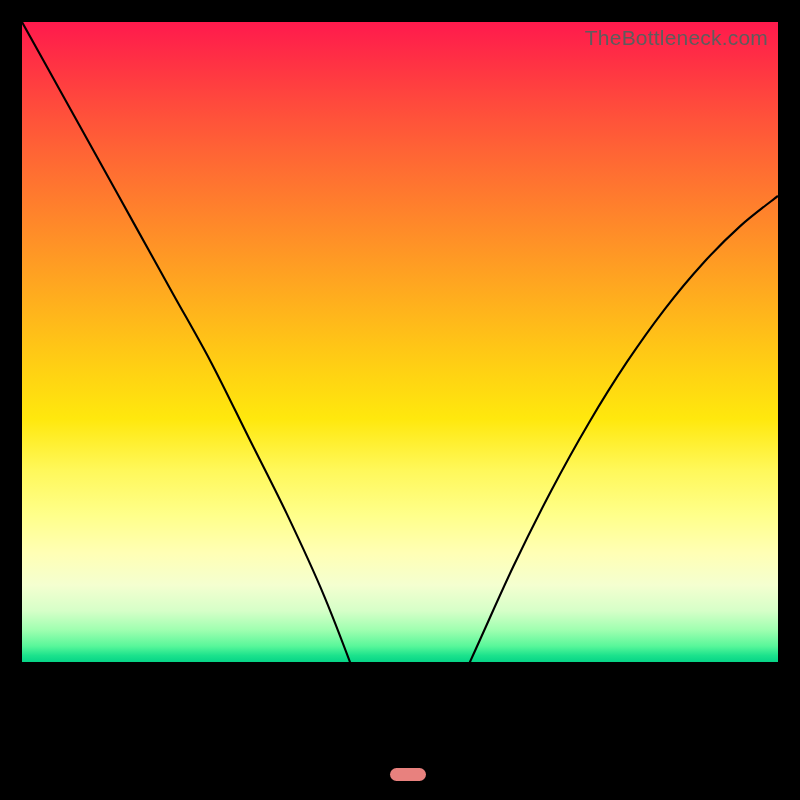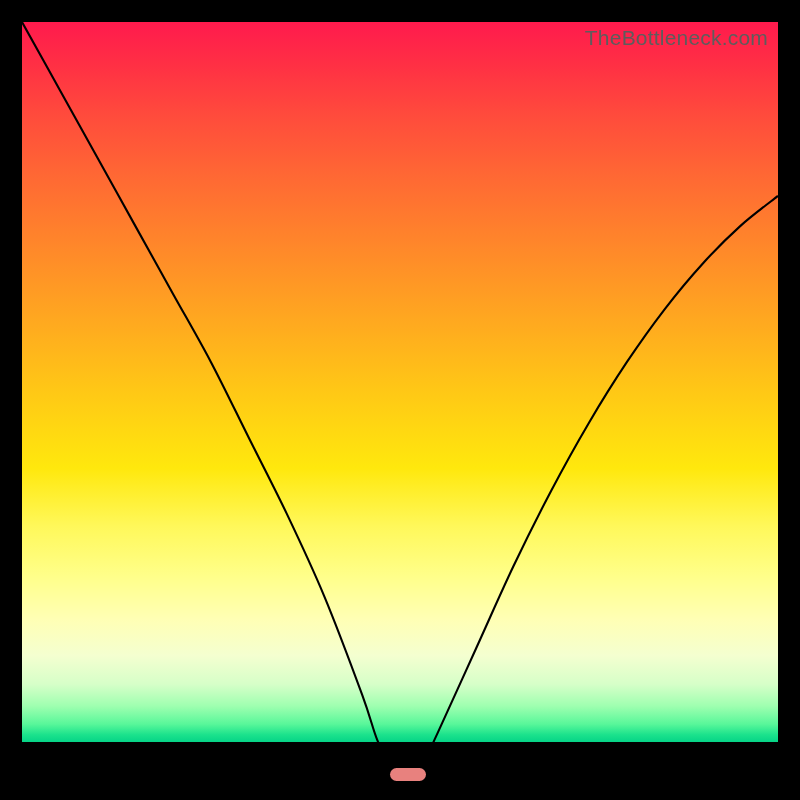--- a/index.html
+++ b/index.html
@@ -14,21 +14,21 @@
   .frame {
     position: absolute;
     inset: 0;
     background: #000;
   }
   .plot-area {
     position: absolute;
     left: 22px;
     top: 22px;
     width: 756px;
-    height: 720px;
+    height: 640px;
     background: linear-gradient(
       to bottom,
       #ff1a4d 0%,
       #ff3044 6%,
       #ff4b3c 13%,
       #ff6a33 22%,
       #ff8a29 32%,
       #ffaa1f 42%,
       #ffca15 52%,
       #ffe80d 62%,

